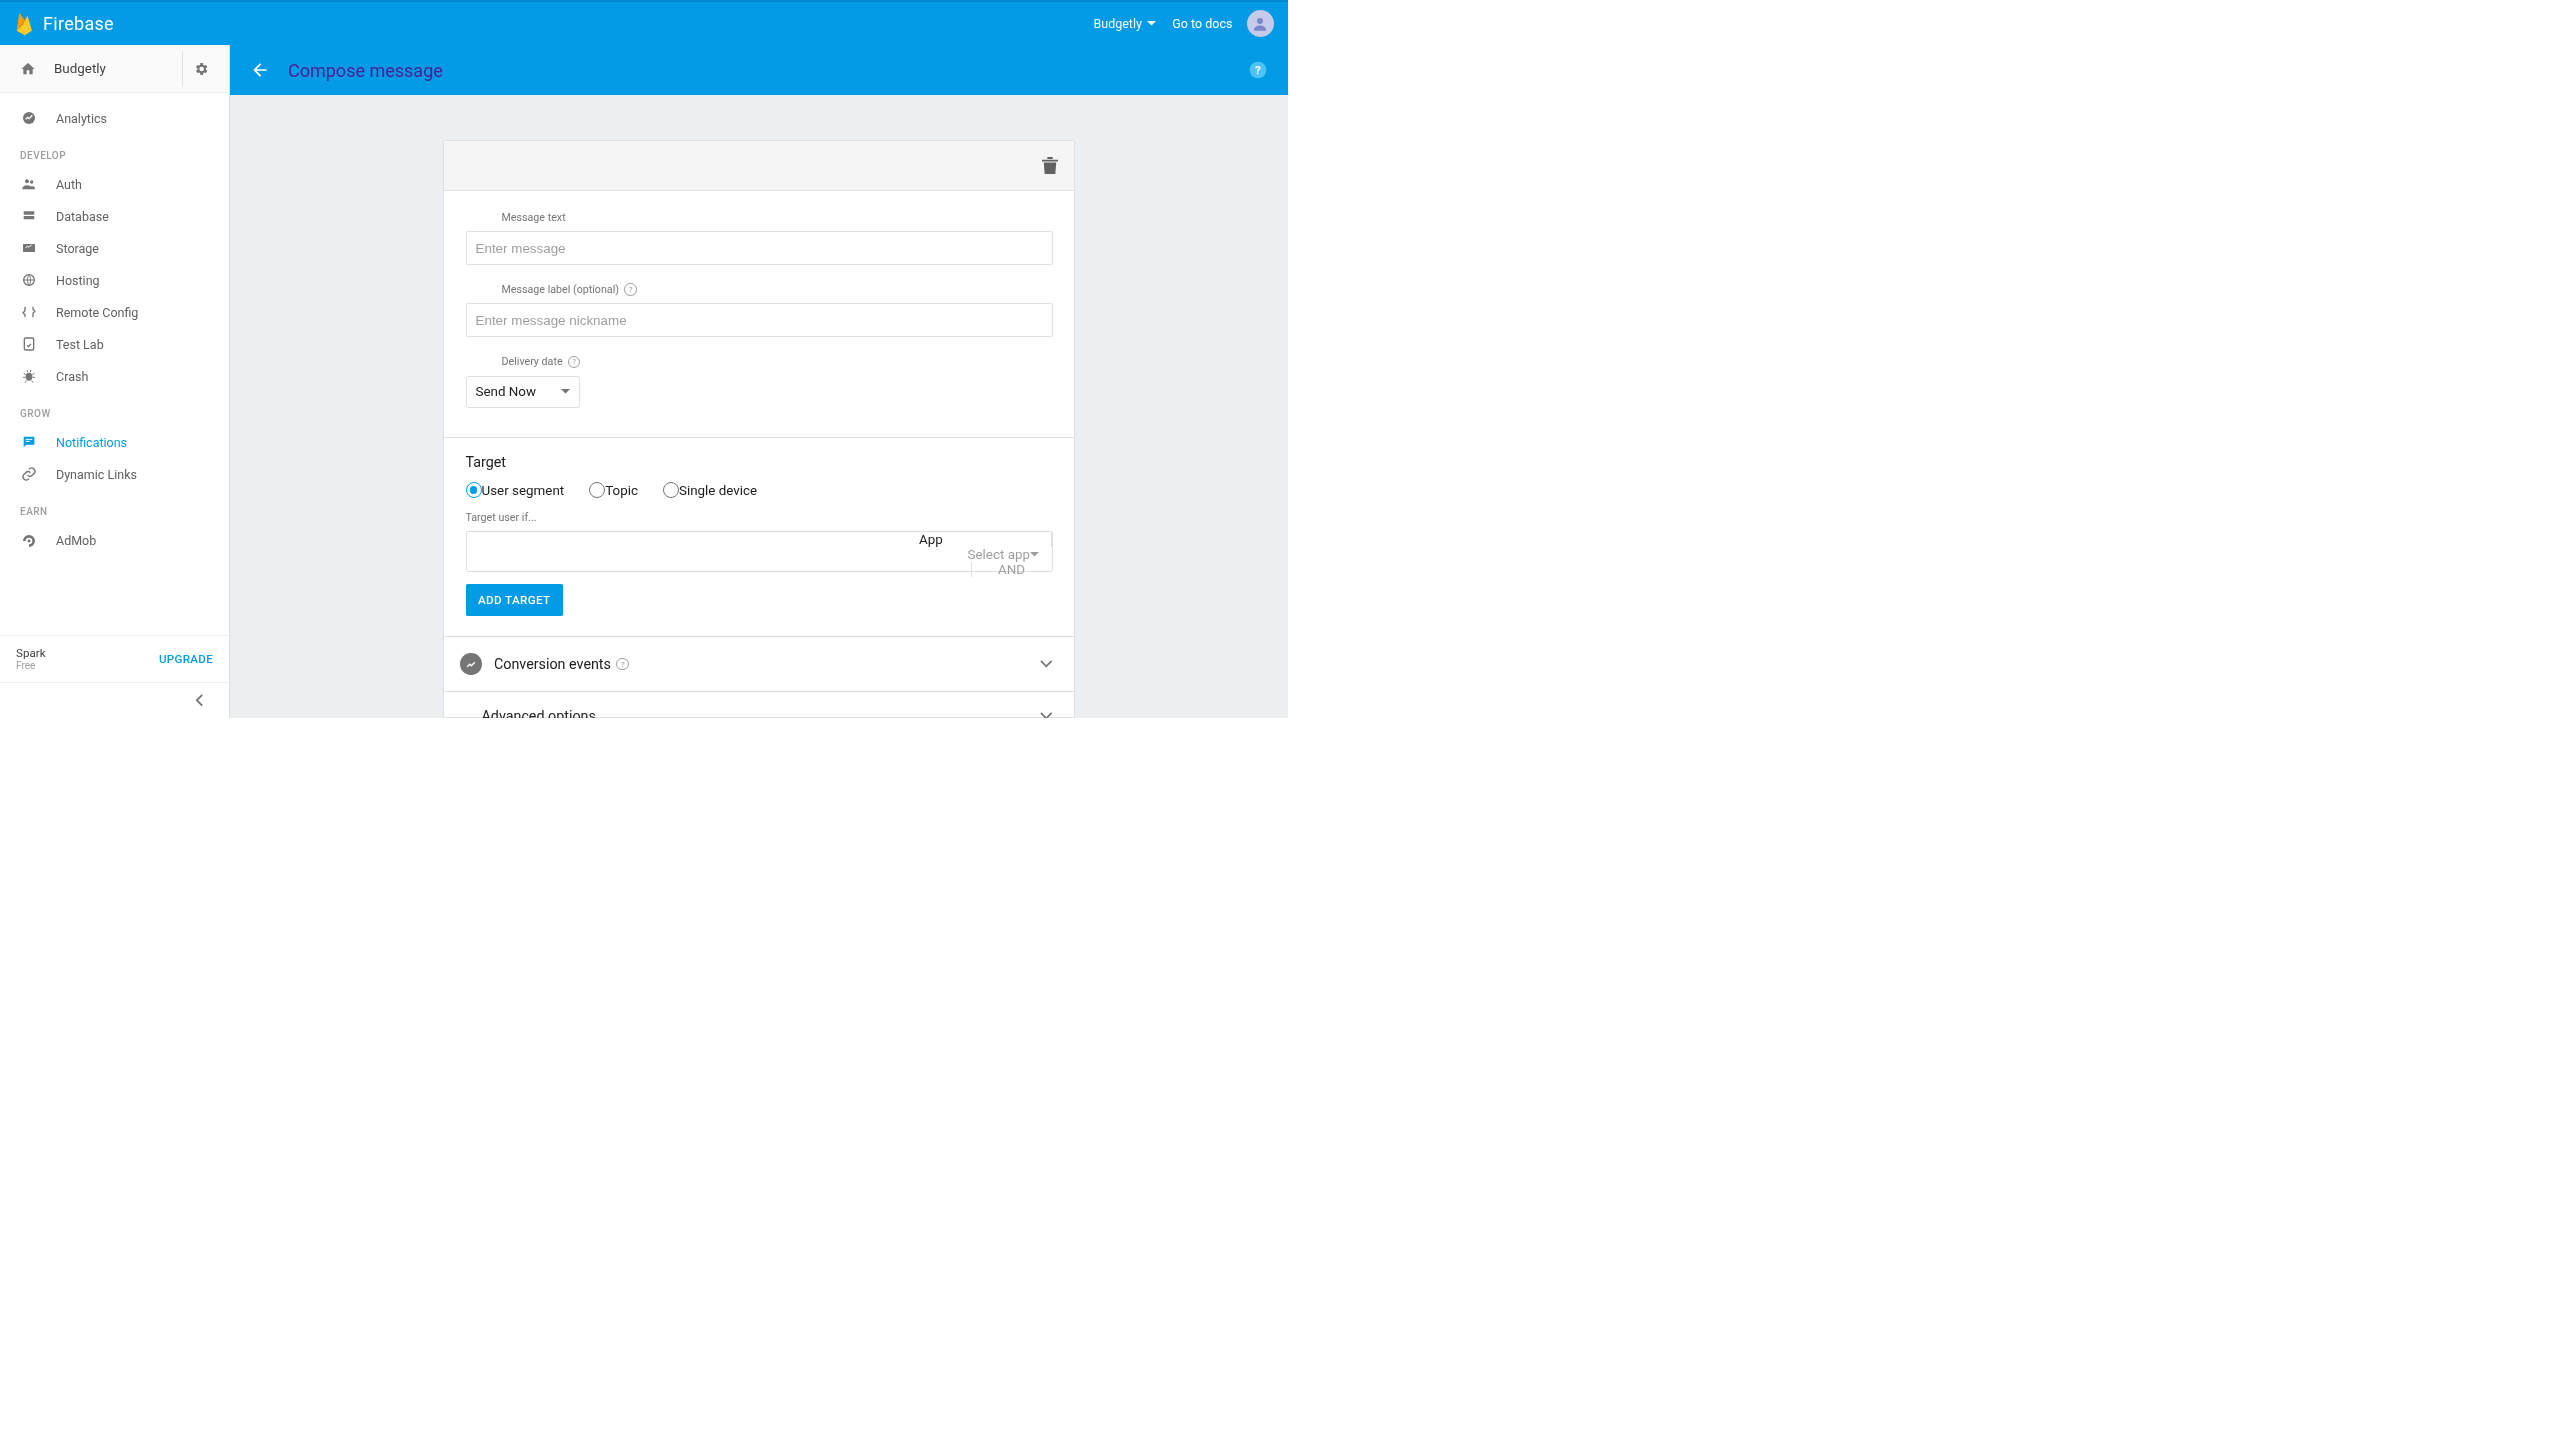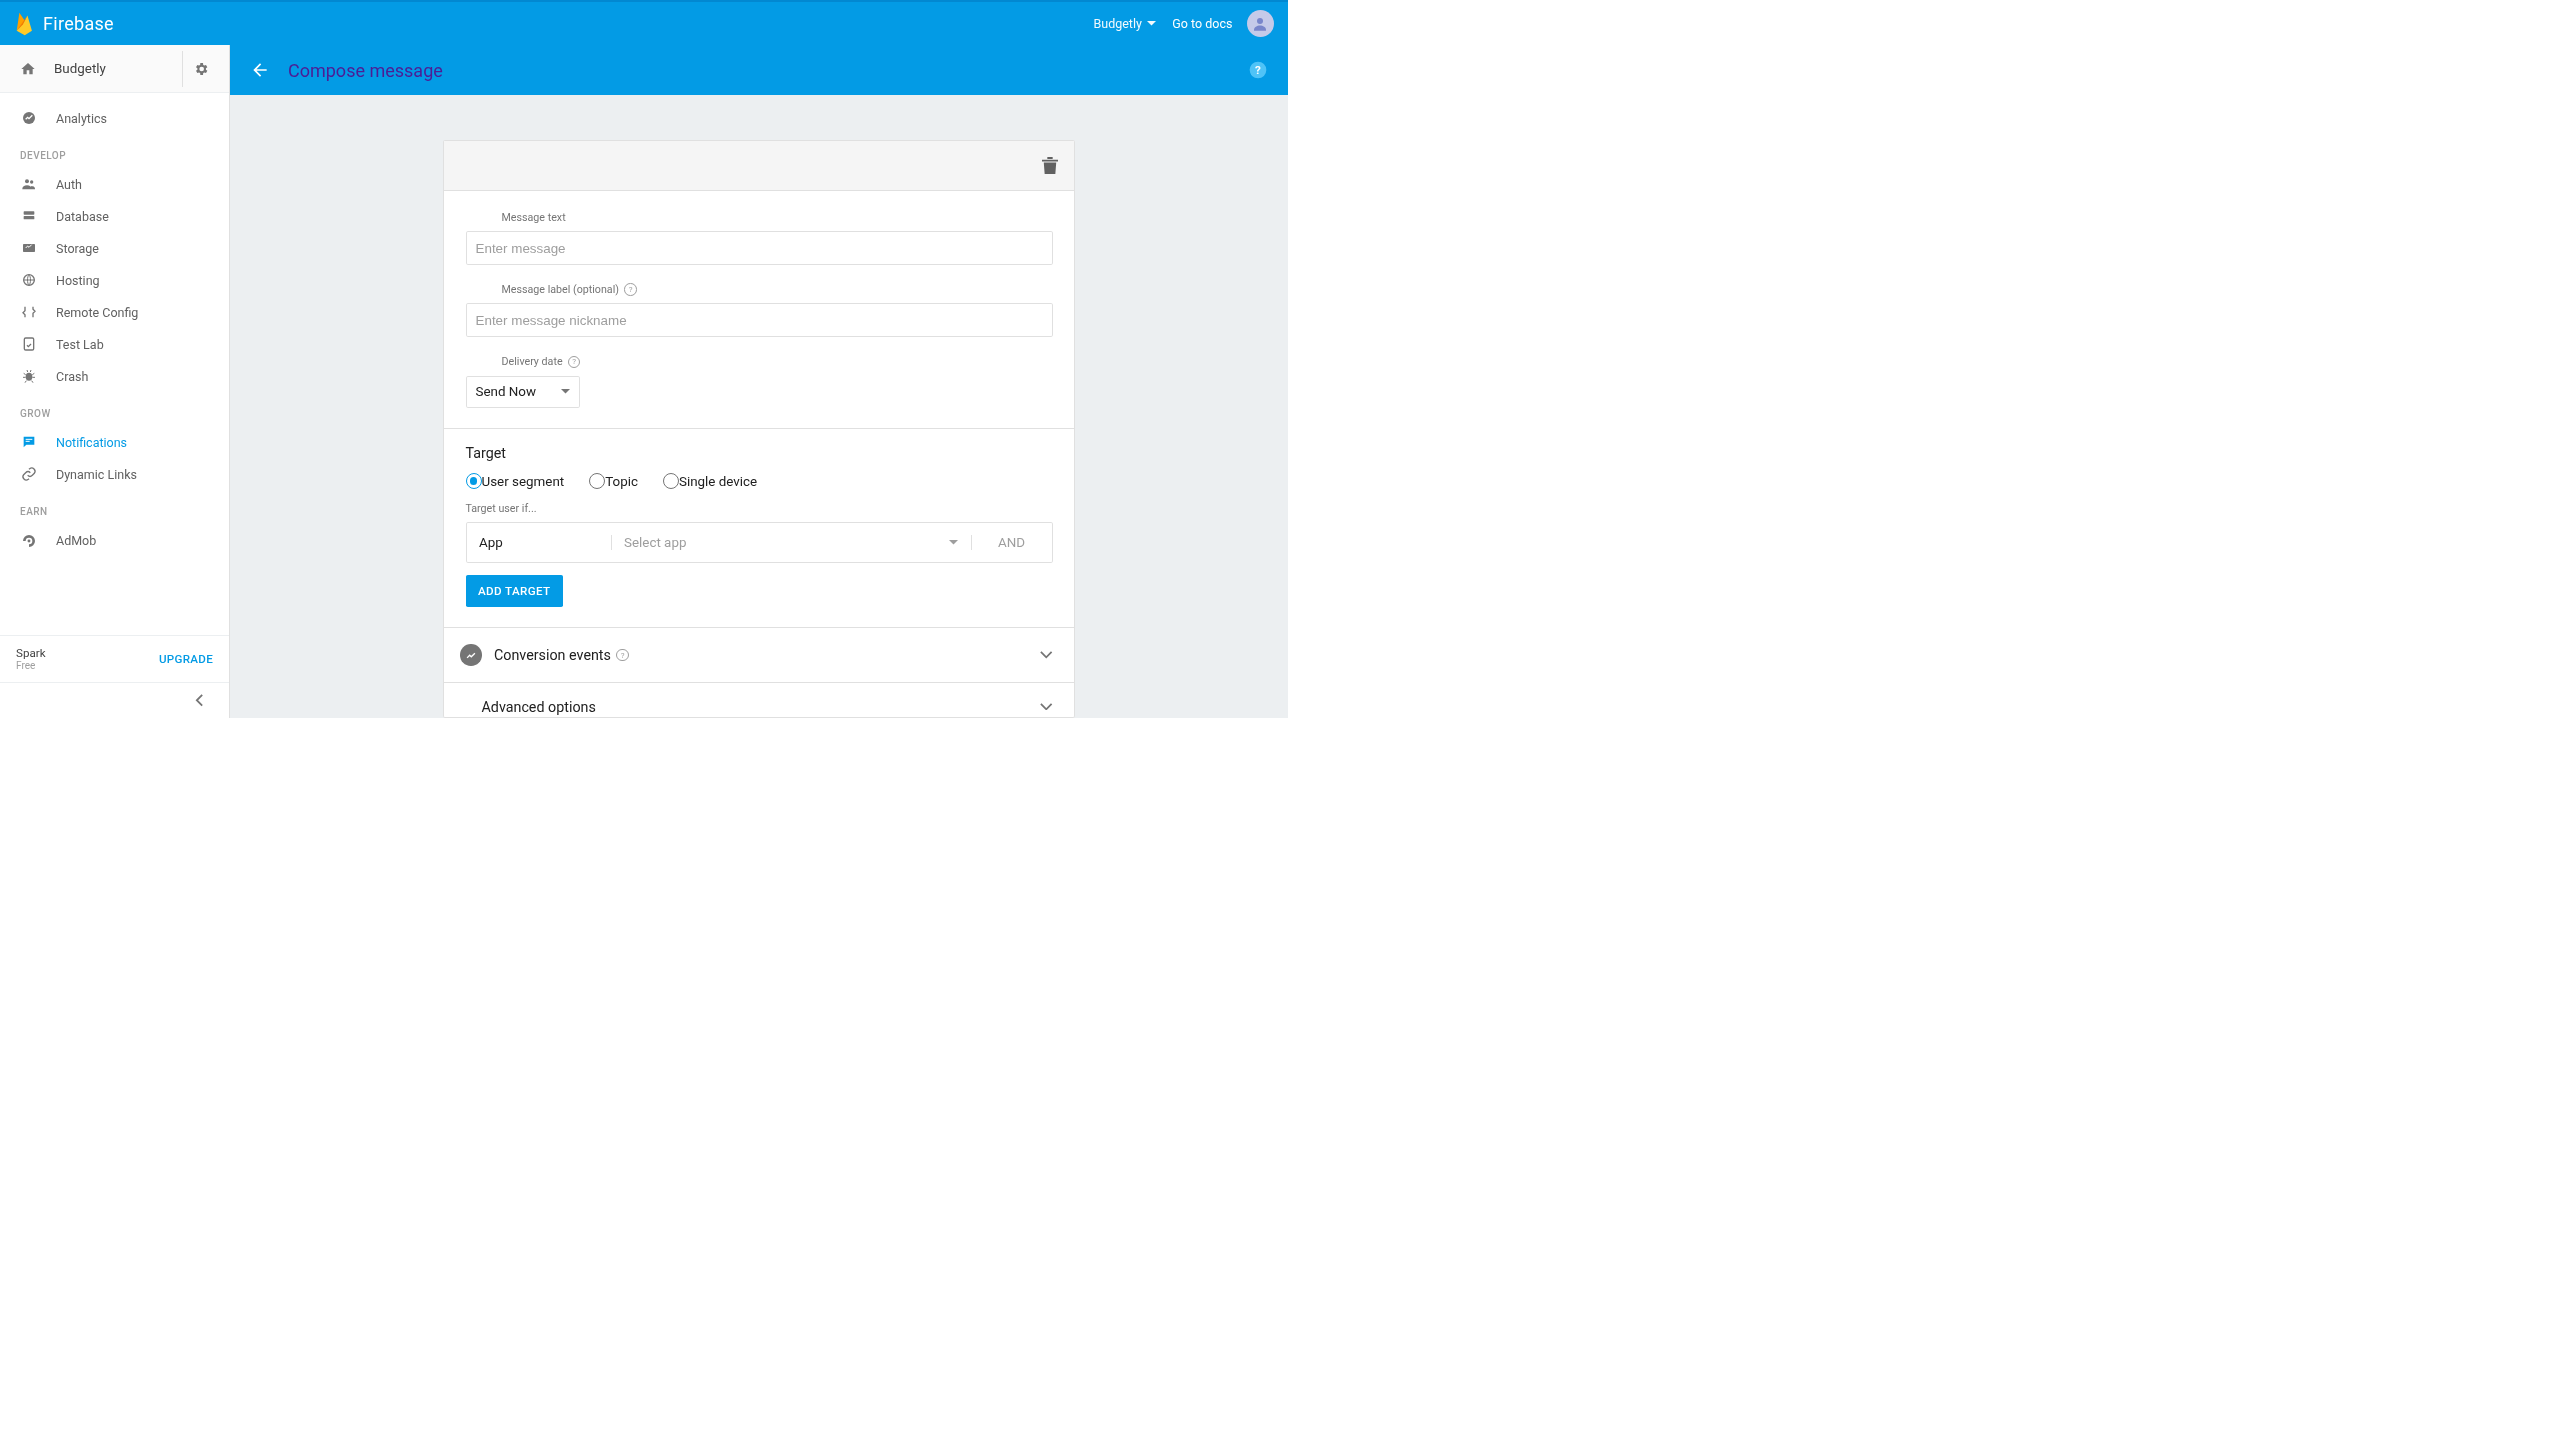--- a/index.html
+++ b/index.html
@@ -143,37 +143,37 @@
   width: 100%; height: 34px;
   border: 0.9px solid #e0e0e0; border-radius: 1.8px;
   padding: 0 9px; font-size: 13.4px; color: #212121;
   margin-bottom: 18px;
 }
 .text-input::placeholder { color: #9e9e9e; }
 .dropdown {
   display: inline-flex; align-items: center;
   height: 32px; border: 0.9px solid #e0e0e0; border-radius: 1.8px;
   padding: 0 9px; gap: 25px; font-size: 13.4px; color: #212121; cursor: pointer;
-  margin-bottom: 20px;
+  margin-bottom: 29px;
 }
 .dropdown .caret { color: #757575; }
 .section-divider { border-top: 0.9px solid #e0e0e0; margin: 0 -21.5px; }
 .section-title { font-size: 14.3px; color: #212121; margin: 16px 0 12.5px; }
 .radio-group { display: flex; gap: 25px; align-items: center; margin-bottom: 12.5px; }
 .radio-item { display: flex; align-items: center; cursor: pointer; font-size: 13.4px; color: #212121; }
 .radio {
   width: 16px; height: 16px; border-radius: 50%; border: 1.8px solid #757575;
   display: flex; align-items: center; justify-content: center;
 }
 .radio.selected { border-color: #039be5; }
 .radio.selected::after { content: ''; width: 7.2px; height: 7.2px; border-radius: 50%; background: #039be5; }
 .sub-label { font-size: 10.7px; color: #757575; margin-bottom: 7.2px; }
 .target-row {
-  display: flex; align-items: center; border: 0.9px solid #e0e0e0; border-radius: 1.8px;
-  height: 41px; margin-bottom: 12.5px;
+  display: flex; align-items: flex-end; border: 0.9px solid #e0e0e0; border-radius: 1.8px;
+  height: 41px; margin-bottom: 12.5px; flex-direction: column;
 }
 .target-row .cell {
   display: flex; align-items: center; padding: 0 12.5px; font-size: 13.4px;
 }
 .target-row .cell.app { width: 145px; border-right: 0.9px solid #e0e0e0; }
 .target-row .cell.select { flex: 1; color: #9e9e9e; justify-content: space-between; cursor: pointer; }
 .target-row .cell.and { width: 81px; border-left: 0.9px solid #e0e0e0; color: #9e9e9e; justify-content: center;}
 .btn-primary {
   display: inline-flex; align-items: center; height: 32px; padding: 0 12.5px;
   background: #039be5; color: #fff; font-size: 11.6px; font-weight: 500; letter-spacing: 0.4px;

